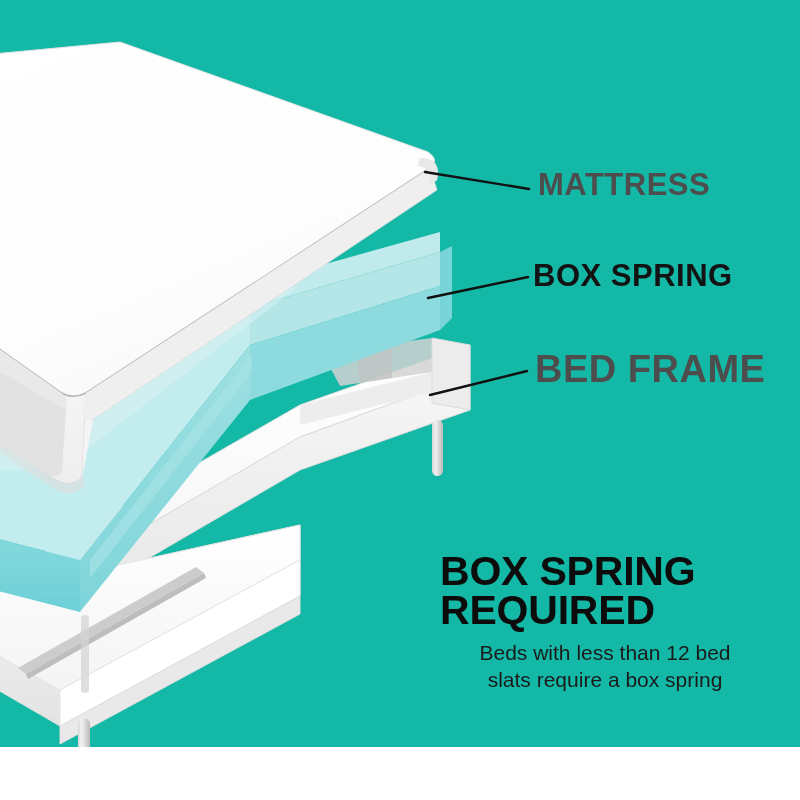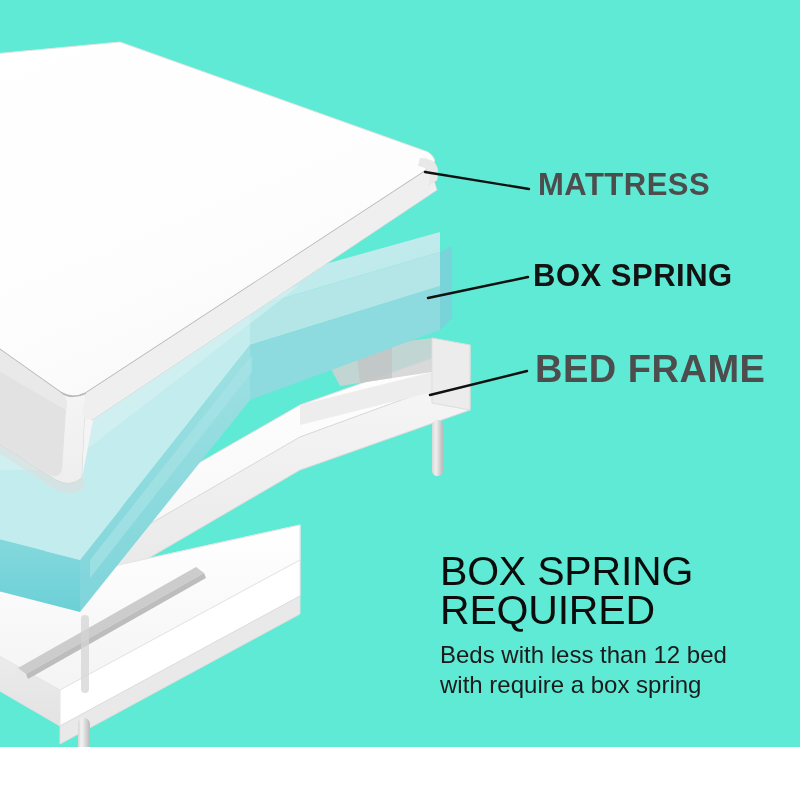--- a/index.html
+++ b/index.html
@@ -4,21 +4,21 @@
 <style>
   html, body {
     margin: 0;
     padding: 0;
     background: #ffffff;
   }
   #stage {
     position: relative;
     width: 800px;
     height: 747px;
-    background: #5eead4;
+    background: #14b8a6;
     overflow: hidden;
     font-family: "Liberation Sans", sans-serif;
     -webkit-font-smoothing: antialiased;
   }
   #art {
     position: absolute;
     left: 0;
     top: 0;
     width: 800px;
     height: 800px;
@@ -52,31 +52,32 @@
 
   
   #callout-block {
     position: absolute;
     left: 440px;
     top: 552px;
     width: 330px;
   }
   .callout-heading {
     font-size: 41px;
-    font-weight: normal;
+    font-weight: bold;
     line-height: 0.96;
     color: #0c0c0c;
     letter-spacing: -0.2px;
     margin: 0;
   }
   .callout-body {
     margin: 9px 0 0 0;
-    font-size: 24px;
+    font-size: 21px;
     line-height: 1.28;
     color: #1b1b1b;
+    text-align: center;
   }
   .callout-body span { display: block; }
 </style>
 </head>
 <body>
 
 <div id="stage">
 
   <svg id="art" viewBox="0 0 800 800">
     <defs>
@@ -222,17 +223,17 @@
 
   <div class="callout-label lbl-bedframe">BED FRAME</div>
 
   <div id="callout-block">
     <div class="callout-heading">
       <span>BOX SPRING</span>
       <span>REQUIRED</span>
     </div>
     <div class="callout-body">
       <span>Beds with less than 12 bed</span>
-      <span>with require a box spring</span>
+      <span>slats require a box spring</span>
     </div>
   </div>
 
 </div>
 
 </body></html>

